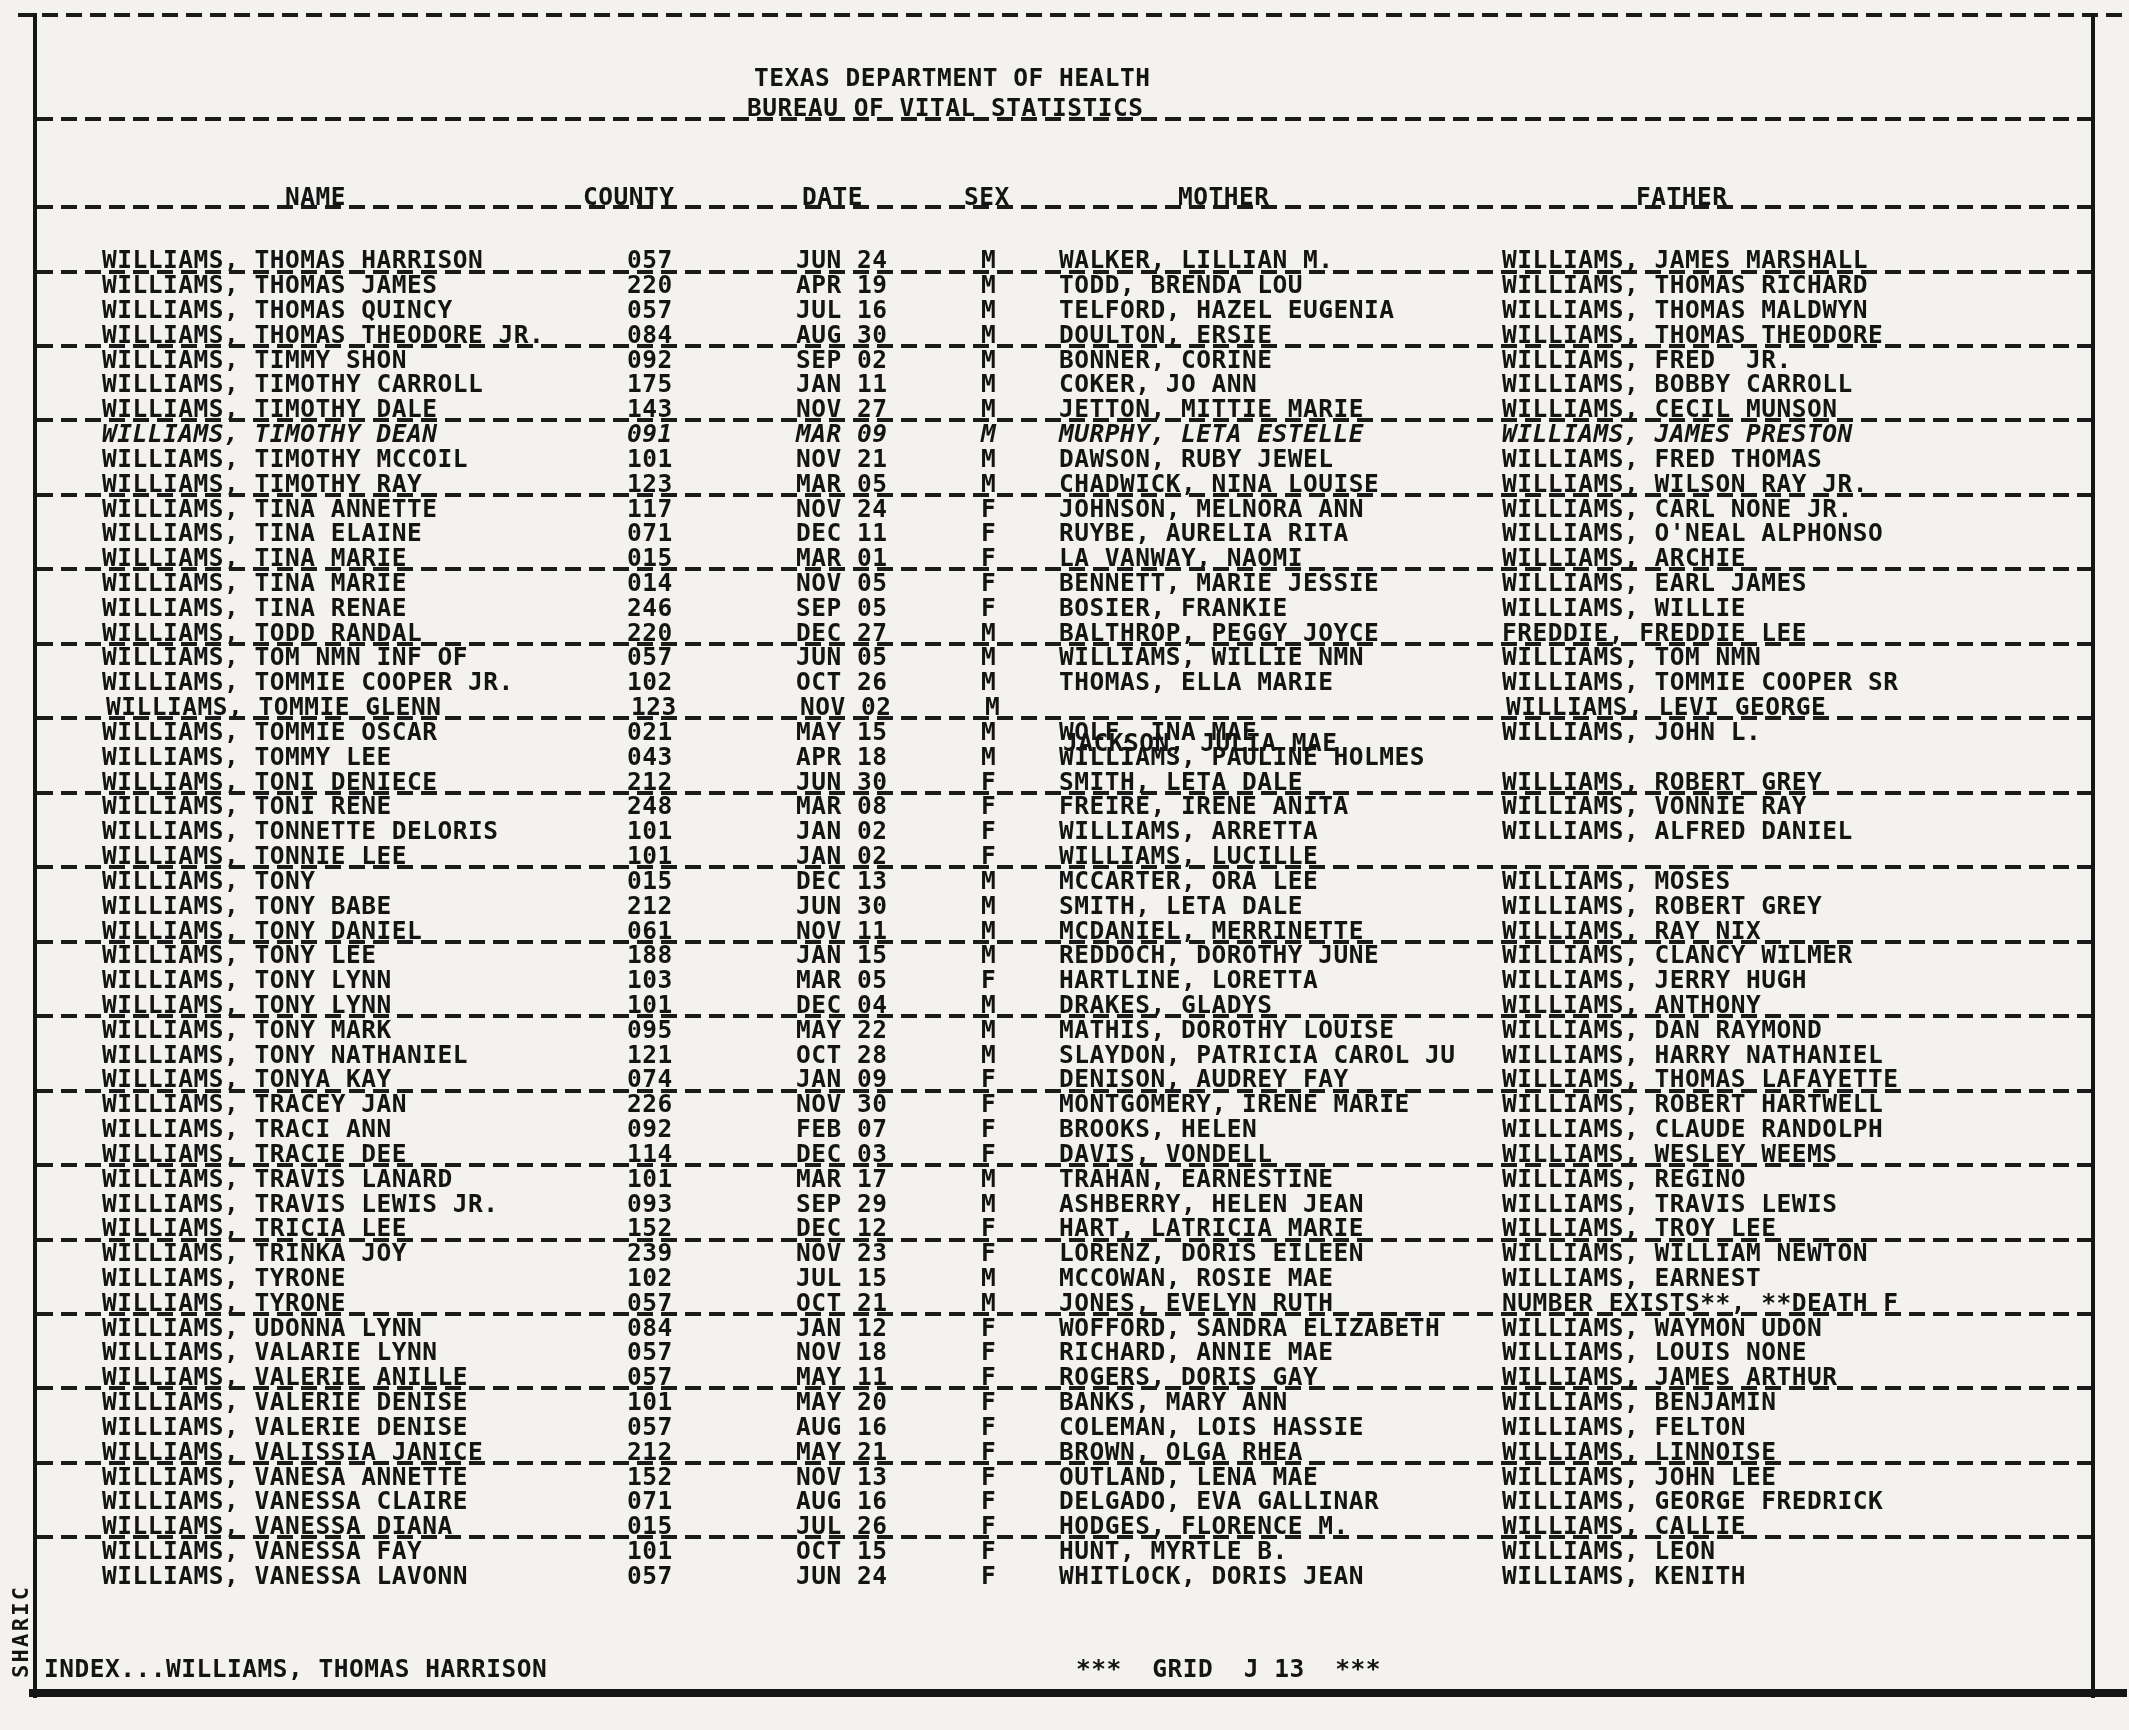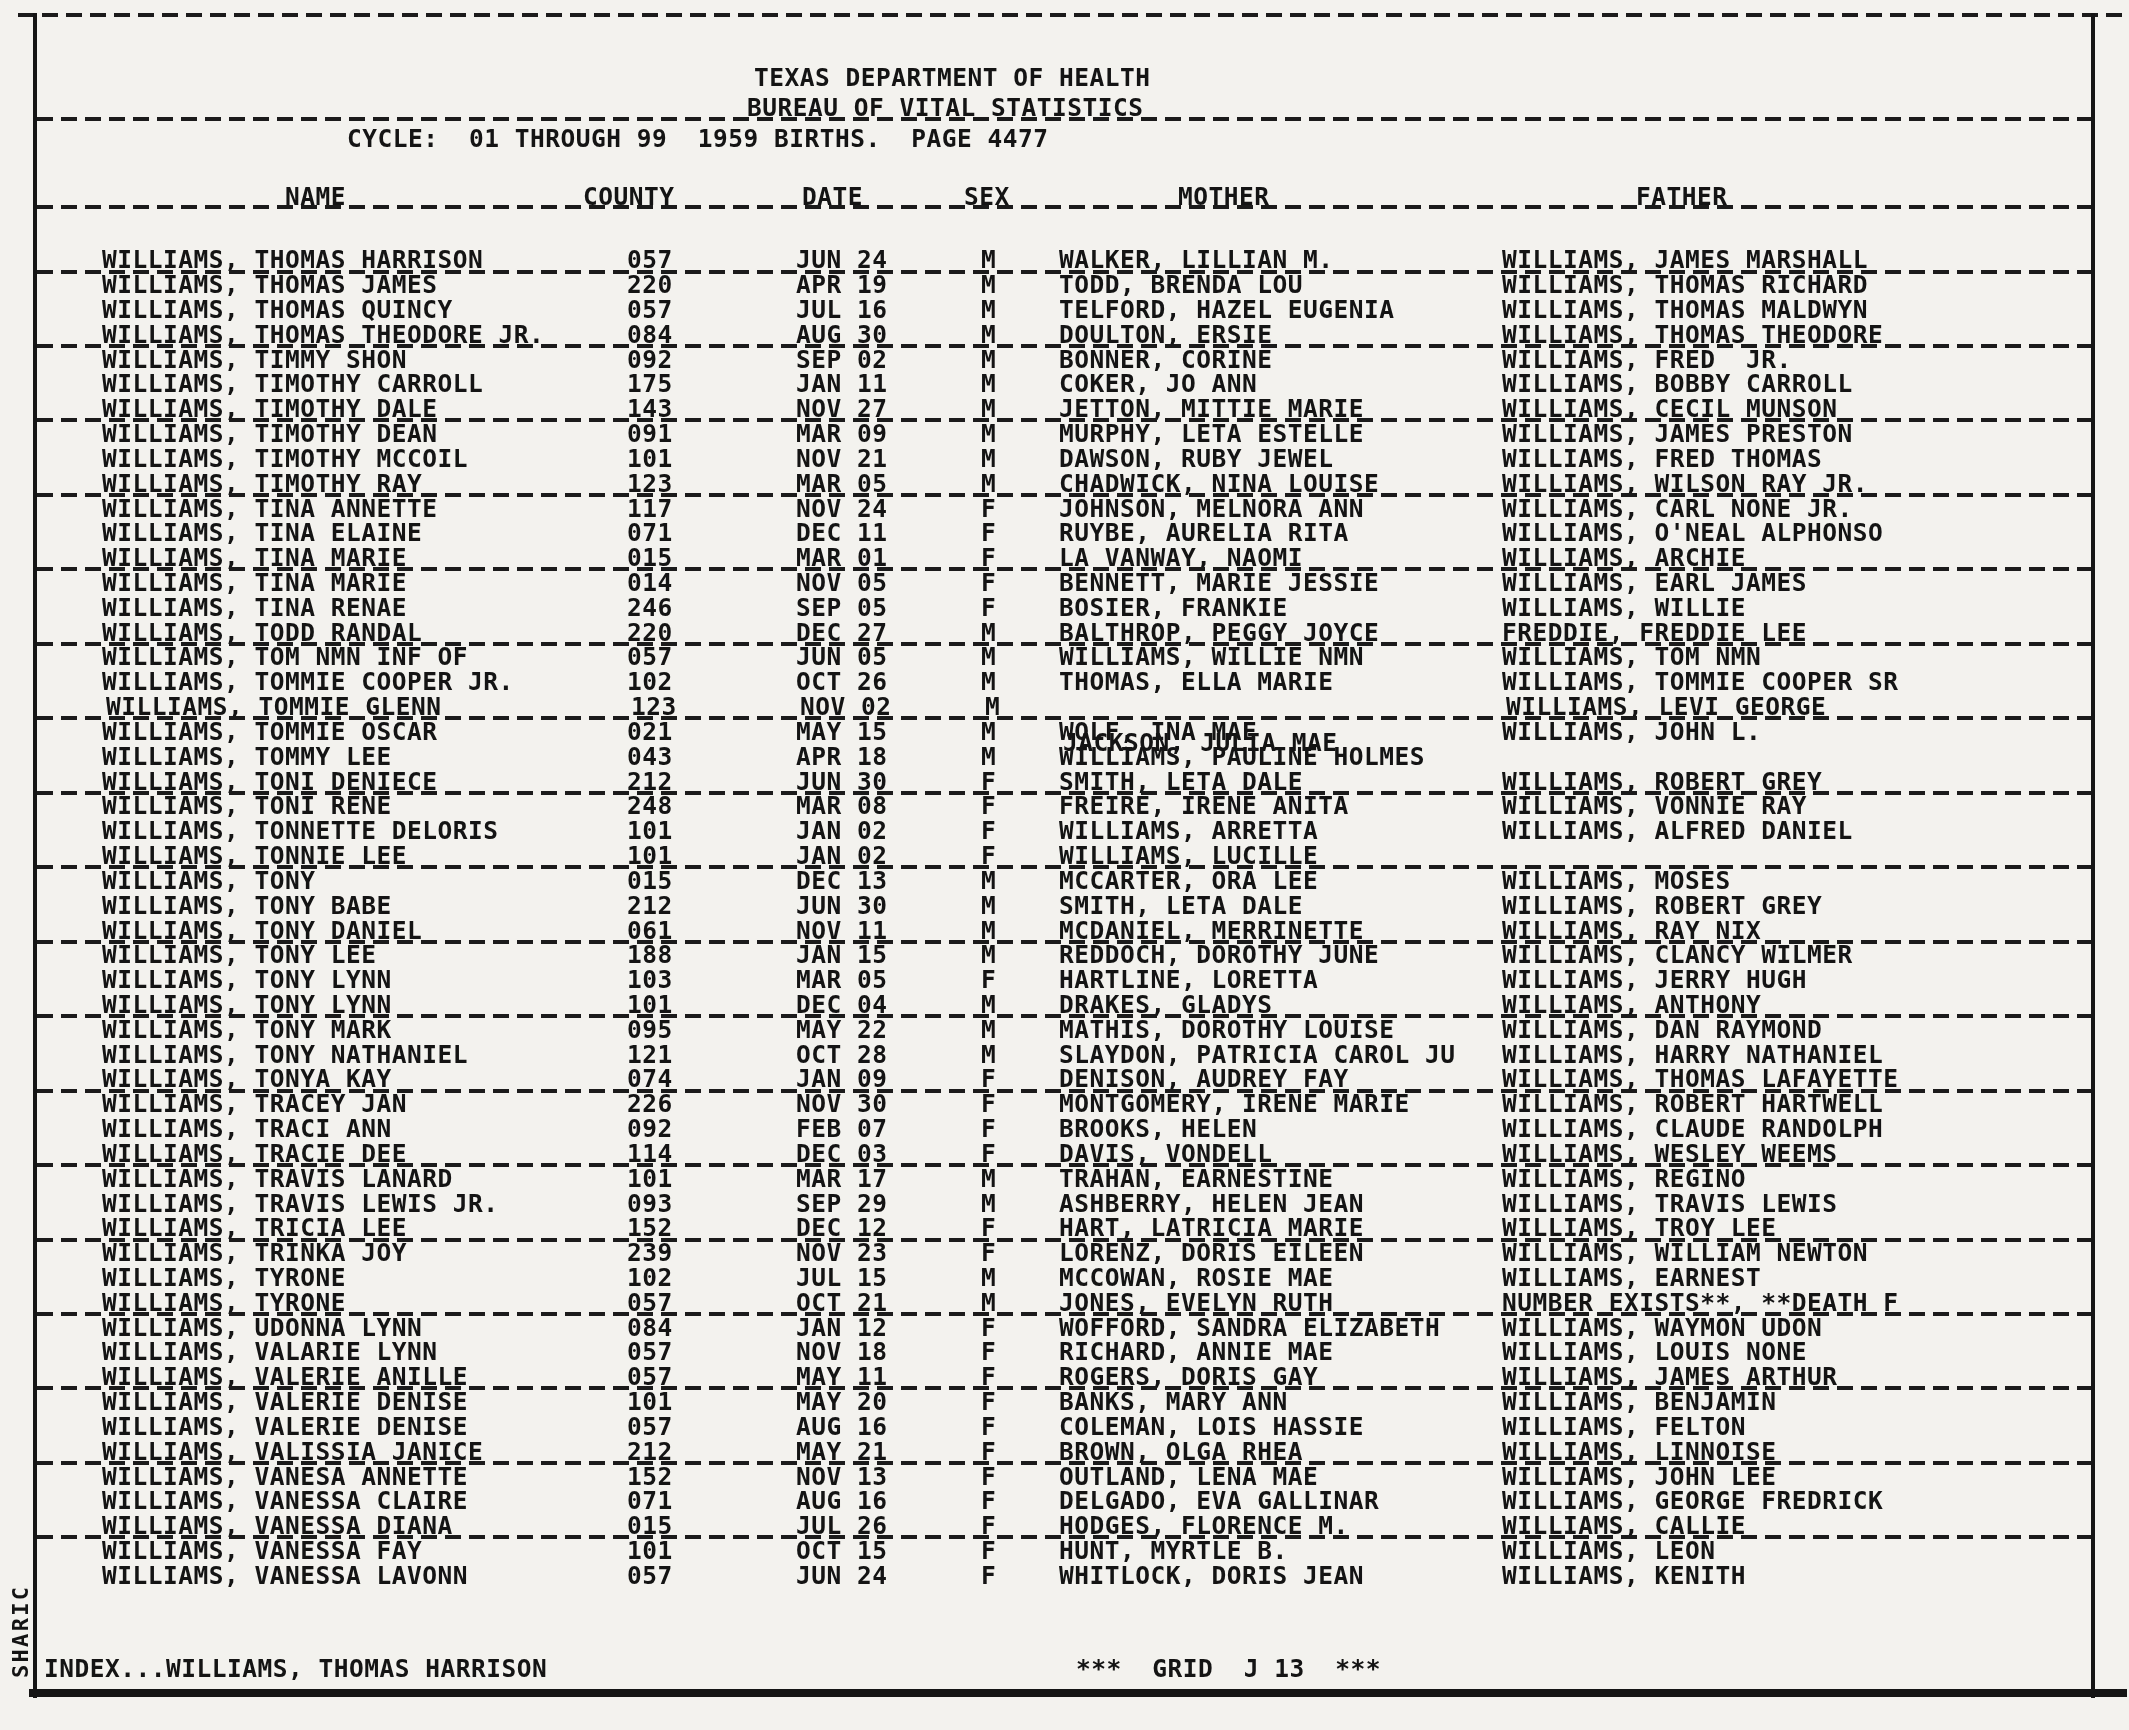--- a/index.html
+++ b/index.html
@@ -43,21 +43,20 @@
 <div class="page">
 
   <div class="dash" style="left:17.5px;top:13px;width:2109px;"></div>
   <div class="solid" style="left:33px;top:13px;width:4.1px;height:1685px;"></div>
   <div class="solid" style="left:2091px;top:13px;width:3.5px;height:1685px;"></div>
   <div class="solid" style="left:29px;top:1689px;width:2098px;height:8.2px;"></div>
 
   <div class="t" style="left:754px;top:65px;">TEXAS DEPARTMENT OF HEALTH</div>
   <div class="t" style="left:747px;top:95px;">BUREAU OF VITAL STATISTICS</div>
   <div class="dash" style="left:37px;top:117px;width:2054px;"></div>
-  <div class="t" style="left:347px;top:126px;">CYCLE:  01 THROUGH 99  1959 BIRTHS.  PAGE 4477</div>
 
   <div id="colheads">
       <div class="t" style="left: 285px; top: 184px;">NAME</div>
       <div class="t" style="left: 583px; top: 184px;">COUNTY</div>
       <div class="t" style="left: 802px; top: 184px;">DATE</div>
       <div class="t" style="left: 964px; top: 184px;">SEX</div>
       <div class="t" style="left: 1178px; top: 184px;">MOTHER</div>
       <div class="t" style="left: 1636px; top: 184px;">FATHER</div>
     </div>
   <div class="dash" style="left:37px;top:205px;width:2054px;"></div>
@@ -112,21 +111,21 @@
         <span class="t row-cell" style="left: 1502px;">WILLIAMS, BOBBY CARROLL</span>
       </div>
       <div style="position: absolute; left: 0px; top: 396px; width: 2129px; height: 25px;">
         <span class="t row-cell" style="left: 102px;">WILLIAMS, TIMOTHY DALE</span>
         <span class="t row-cell" style="left: 627px;">143</span>
         <span class="t row-cell" style="left: 796px;">NOV 27</span>
         <span class="t row-cell" style="left: 981px;">M</span>
         <span class="t row-cell" style="left: 1059px;">JETTON, MITTIE MARIE</span>
         <span class="t row-cell" style="left: 1502px;">WILLIAMS, CECIL MUNSON</span>
       </div>
-      <div style="position: absolute; left: 0px; top: 421px; width: 2129px; height: 25px;">
+      <div style="position: absolute; left: 0px; top: 421px; width: 2129px; height: 25px; font-style: italic;">
         <span class="t row-cell" style="left: 102px;">WILLIAMS, TIMOTHY DEAN</span>
         <span class="t row-cell" style="left: 627px;">091</span>
         <span class="t row-cell" style="left: 796px;">MAR 09</span>
         <span class="t row-cell" style="left: 981px;">M</span>
         <span class="t row-cell" style="left: 1059px;">MURPHY, LETA ESTELLE</span>
         <span class="t row-cell" style="left: 1502px;">WILLIAMS, JAMES PRESTON</span>
       </div>
       <div style="position: absolute; left: 0px; top: 446px; width: 2129px; height: 25px;">
         <span class="t row-cell" style="left: 102px;">WILLIAMS, TIMOTHY MCCOIL</span>
         <span class="t row-cell" style="left: 627px;">101</span>

